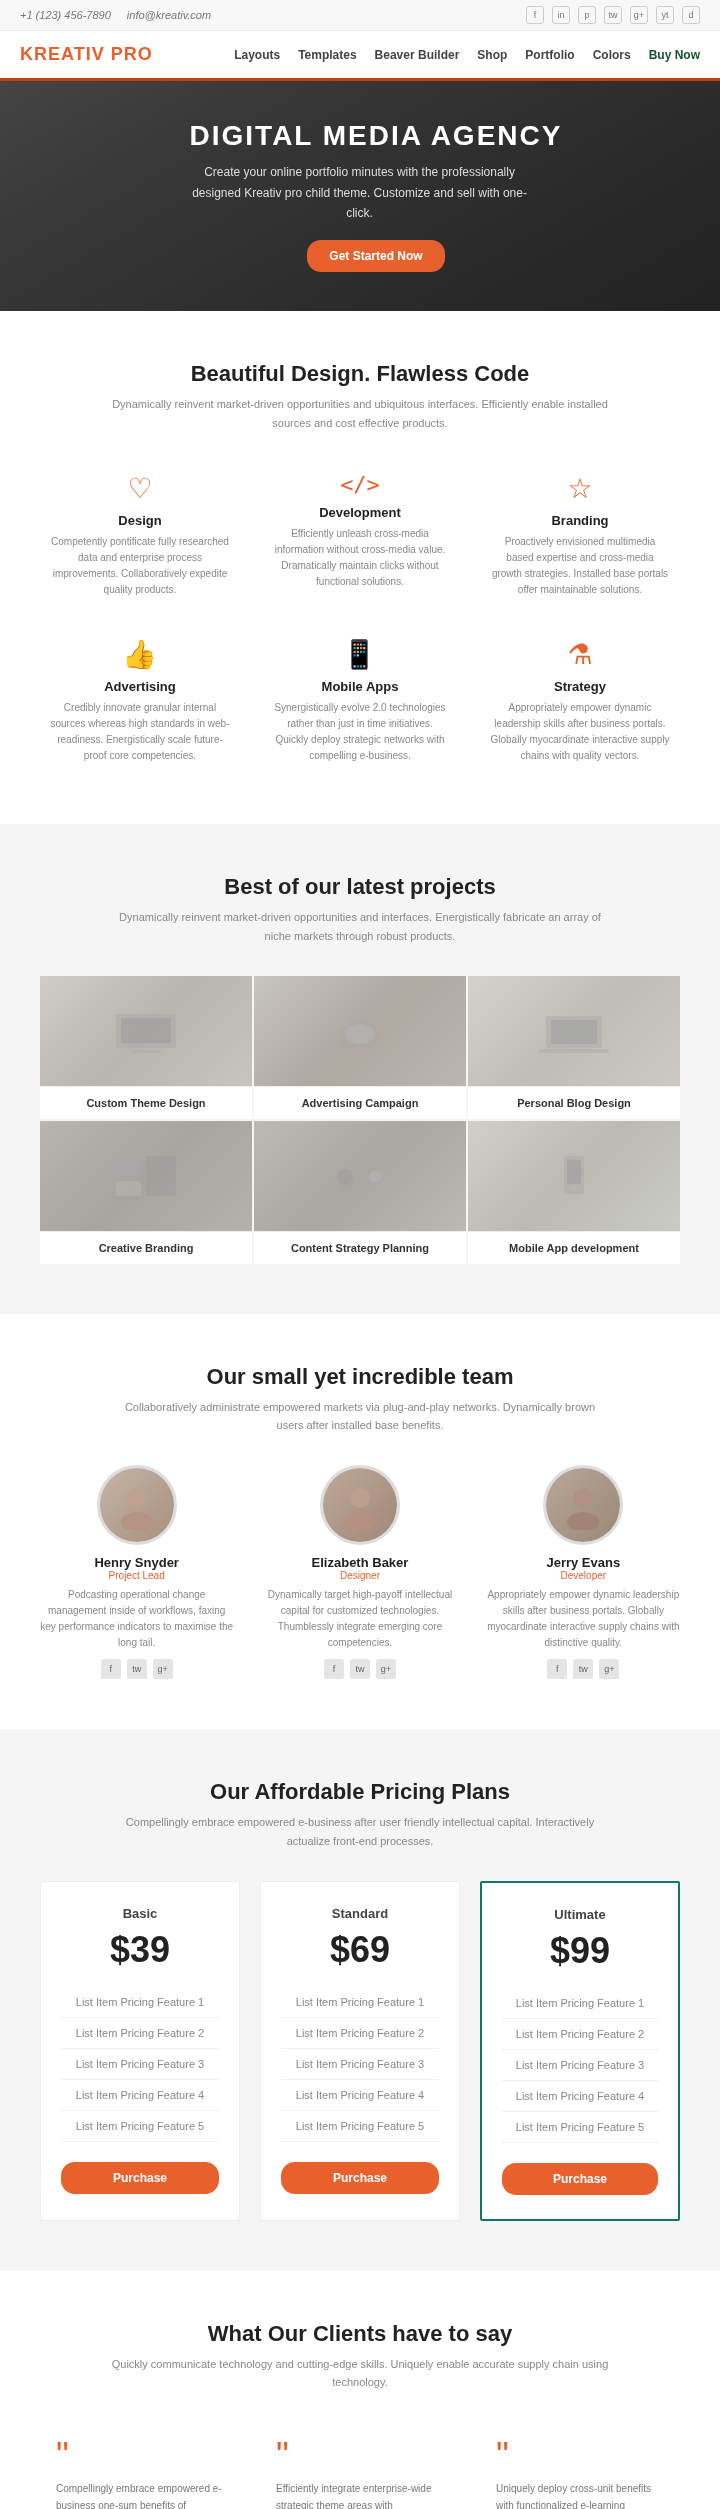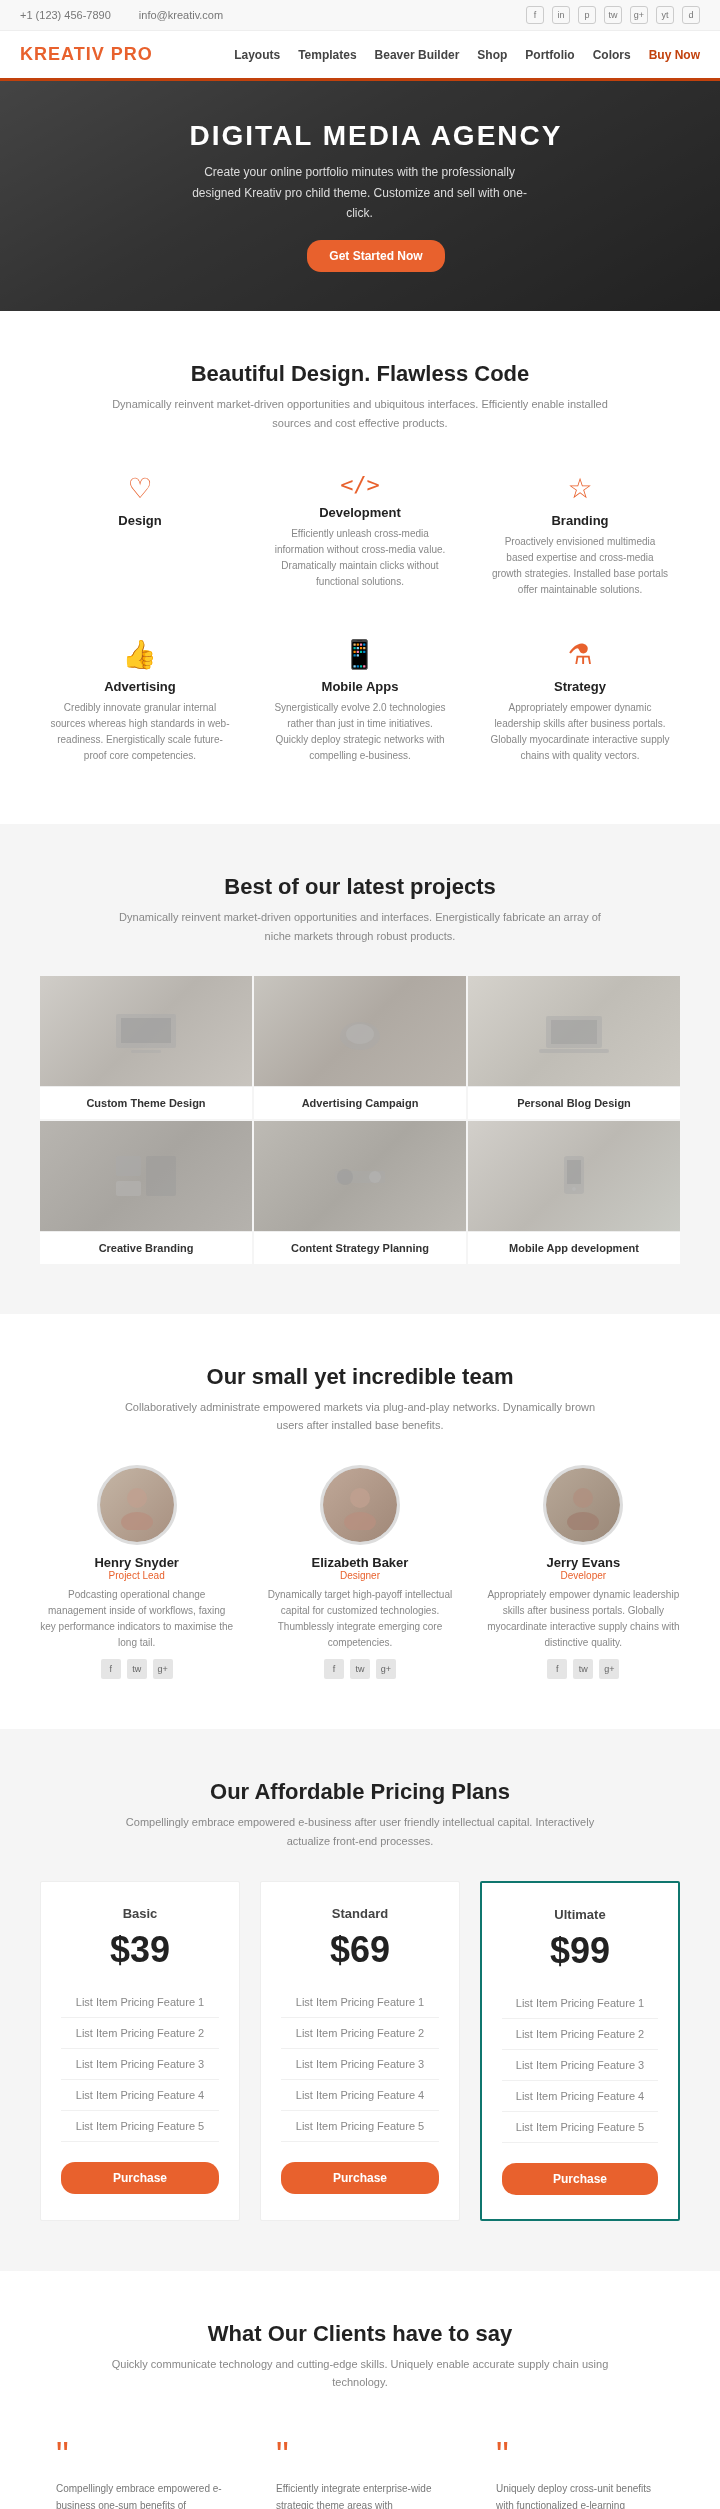--- a/index.html
+++ b/index.html
@@ -1,20 +1,20 @@
 <!DOCTYPE html>
 <html><head>
   <meta charset="utf-8">
   <style>
     * { margin: 0; padding: 0; box-sizing: border-box; }
     body { font-family: 'Segoe UI', Arial, sans-serif; font-size: 14px; color: #333; width: 720px; }
 
     
     .topbar { background: #f8f8f8; border-bottom: 1px solid #eee; padding: 6px 20px; display: flex; justify-content: space-between; align-items: center; font-size: 11px; color: #777; }
-    .topbar-left { display: flex; gap: 28px; }
+    .topbar-left { display: flex; gap: 16px; font-style: italic; }
     .topbar-right { display: flex; gap: 8px; }
     .topbar-right span { width: 18px; height: 18px; border: 1px solid #ccc; border-radius: 3px; display: inline-flex; align-items: center; justify-content: center; font-size: 9px; cursor: pointer; }
 
     
     .navbar { background: #fff; border-bottom: 3px solid #c2410c; padding: 0 20px; display: flex; align-items: center; justify-content: space-between; height: 50px; }
     .navbar-brand { font-size: 18px; font-weight: 700; letter-spacing: 1px; color: #222; }
     .navbar-brand span { color: #e8612d; }
     .navbar-menu { display: flex; gap: 18px; list-style: none; font-size: 12px; font-weight: 600; color: #444; }
     .navbar-menu li { cursor: pointer; padding: 4px 0; }
 
@@ -108,41 +108,42 @@
   <div class="navbar-brand">
     <span>KREATIV PRO</span>
   </div>
   <ul class="navbar-menu">
     <li>Layouts</li>
     <li>Templates</li>
     <li>Beaver Builder</li>
     <li>Shop</li>
     <li>Portfolio</li>
     <li>Colors</li>
-    <li style="color:#c2410c;">Buy Now</li>
+    <li style="color:#14532d;">Buy Now</li>
   </ul>
 </nav>
 
 <section class="hero">
   <div class="hero-bg" style="background: linear-gradient(150deg, #888 0%, #666 40%, #444 100%);"></div>
   <div class="hero-bg-overlay"></div>
   <div class="hero-content">
     <h1>DIGITAL MEDIA AGENCY</h1>
     <p>Create your online portfolio minutes with the professionally designed Kreativ pro child theme. Customize and sell with one-click.</p>
     <button class="btn-orange">Get Started Now</button>
   </div>
 </section>
 
 <section class="section">
   <h2 class="section-title">Beautiful Design. Flawless Code</h2>
   <p class="section-subtitle">Dynamically reinvent market-driven opportunities and ubiquitous interfaces. Efficiently enable installed sources and cost effective products.</p>
   <div class="features-grid">
     <div class="feature-item">
       <div class="feature-icon">♡</div>
       <div class="feature-title">Design</div>
+      <div class="feature-desc">Competently pontificate fully researched data and enterprise process improvements. Collaboratively expedite quality products.</div>
     </div>
     <div class="feature-item">
       <div class="feature-icon" style="font-size:22px; font-family:monospace;">&lt;/&gt;</div>
       <div class="feature-title">Development</div>
       <div class="feature-desc">Efficiently unleash cross-media information without cross-media value. Dramatically maintain clicks without functional solutions.</div>
     </div>
     <div class="feature-item">
       <div class="feature-icon">☆</div>
       <div class="feature-title">Branding</div>
       <div class="feature-desc">Proactively envisioned multimedia based expertise and cross-media growth strategies. Installed base portals offer maintainable solutions.</div>

